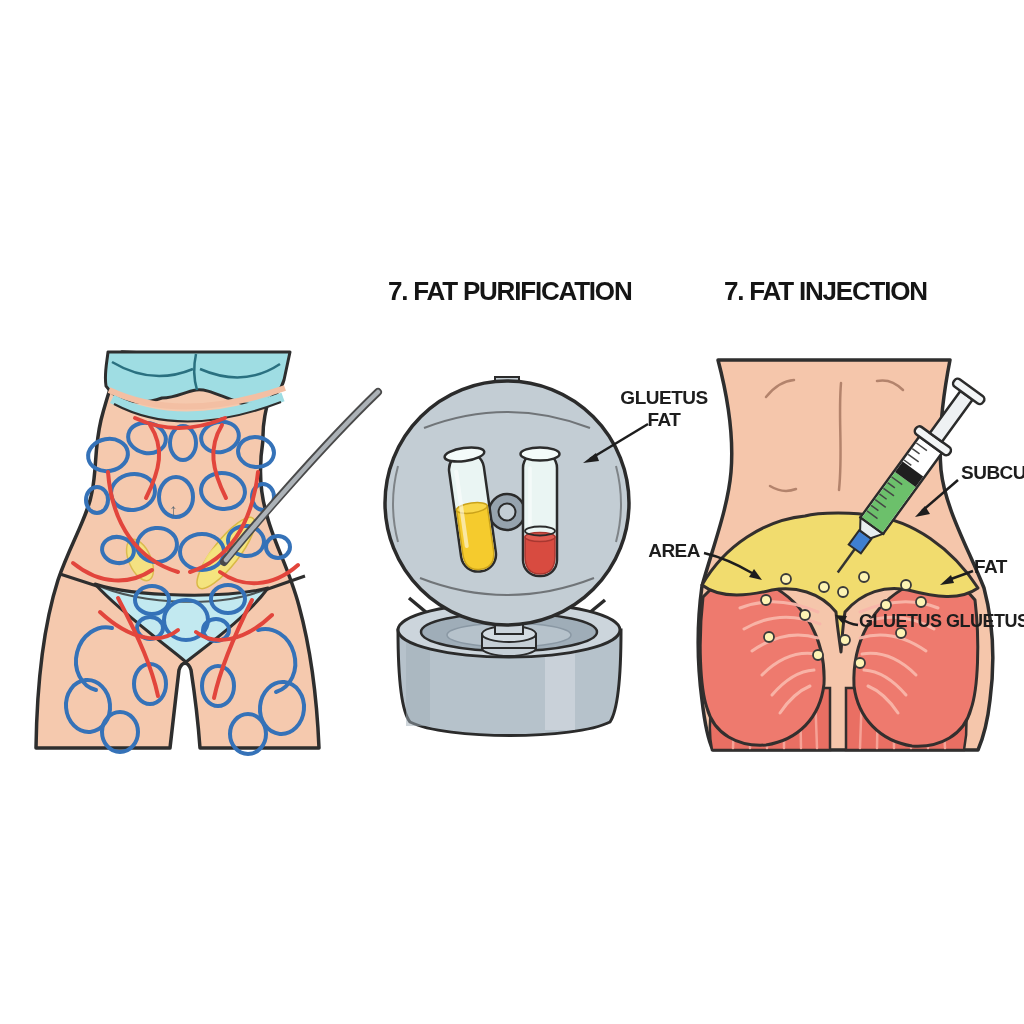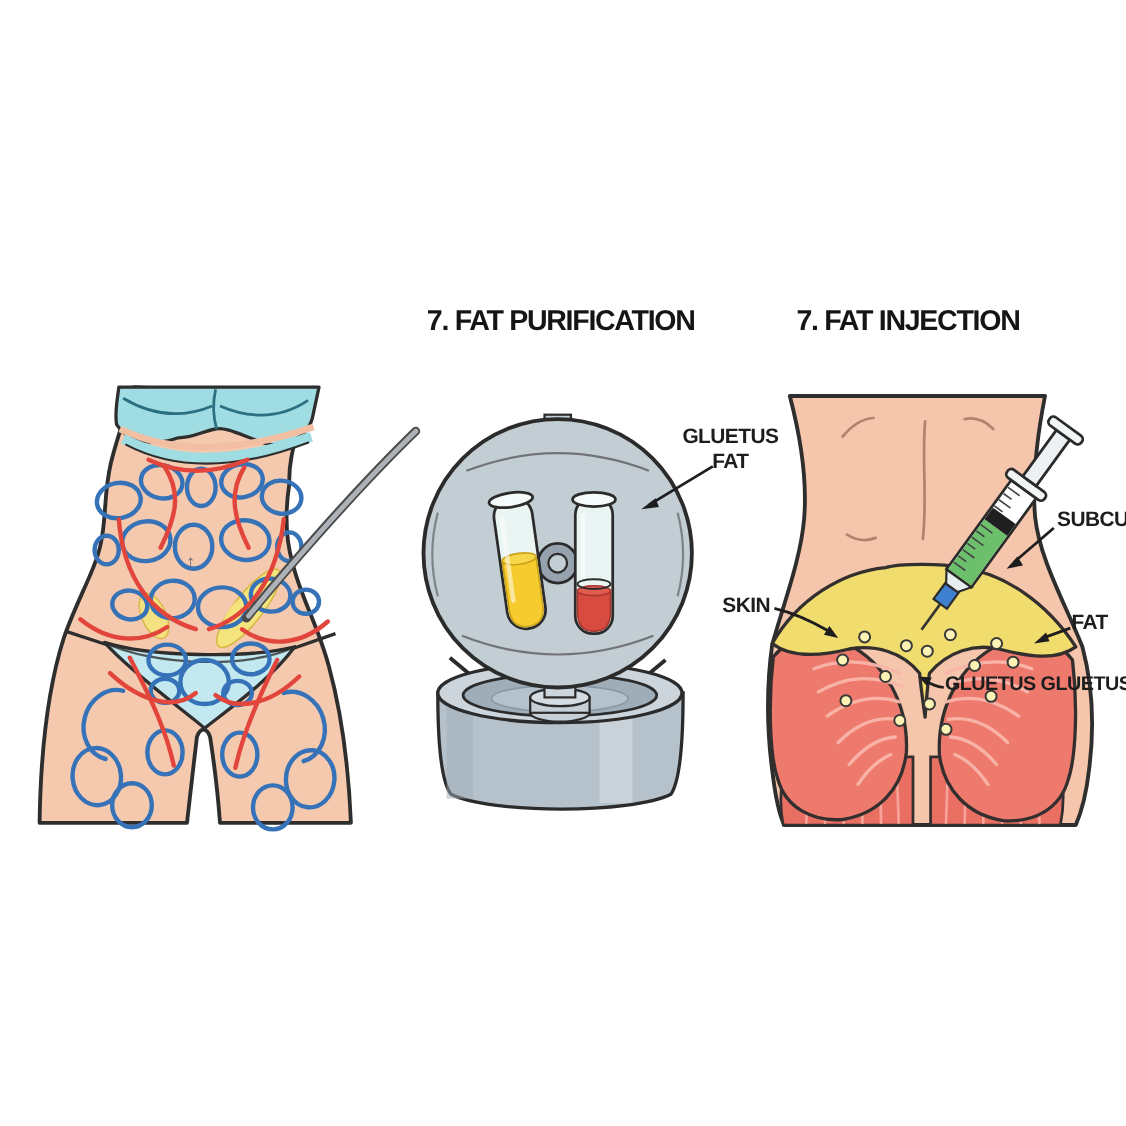--- a/index.html
+++ b/index.html
@@ -284,19 +284,19 @@
     </g>
   </svg>
 
   <div class="step-heading" style="left:388px;top:276px">7. FAT PURIFICATION</div>
   <div class="step-heading" style="left:724px;top:276px">7. FAT INJECTION</div>
 
   <div class="anno center" style="left:598px;top:387px;width:132px">
     <div>GLUETUS</div>
     <div>FAT</div>
   </div>
-  <div class="anno" style="left:640px;top:540px;width:60px;text-align:right">SKIN</div>
+  <div class="anno" style="left:640px;top:540px;width:60px;text-align:right">AREA</div>
   <div class="anno" style="left:961px;top:462px">SUBCUCU</div>
   <div class="anno" style="left:974px;top:556px">FAT</div>
   <div class="anno" style="left:859px;top:610px;font-size:18px">GLUETUS GLUETUS</div>
   <span class="navel" style="left:169px;top:501px;position:absolute">↑</span>
 
 </div>
 
 </body></html>

